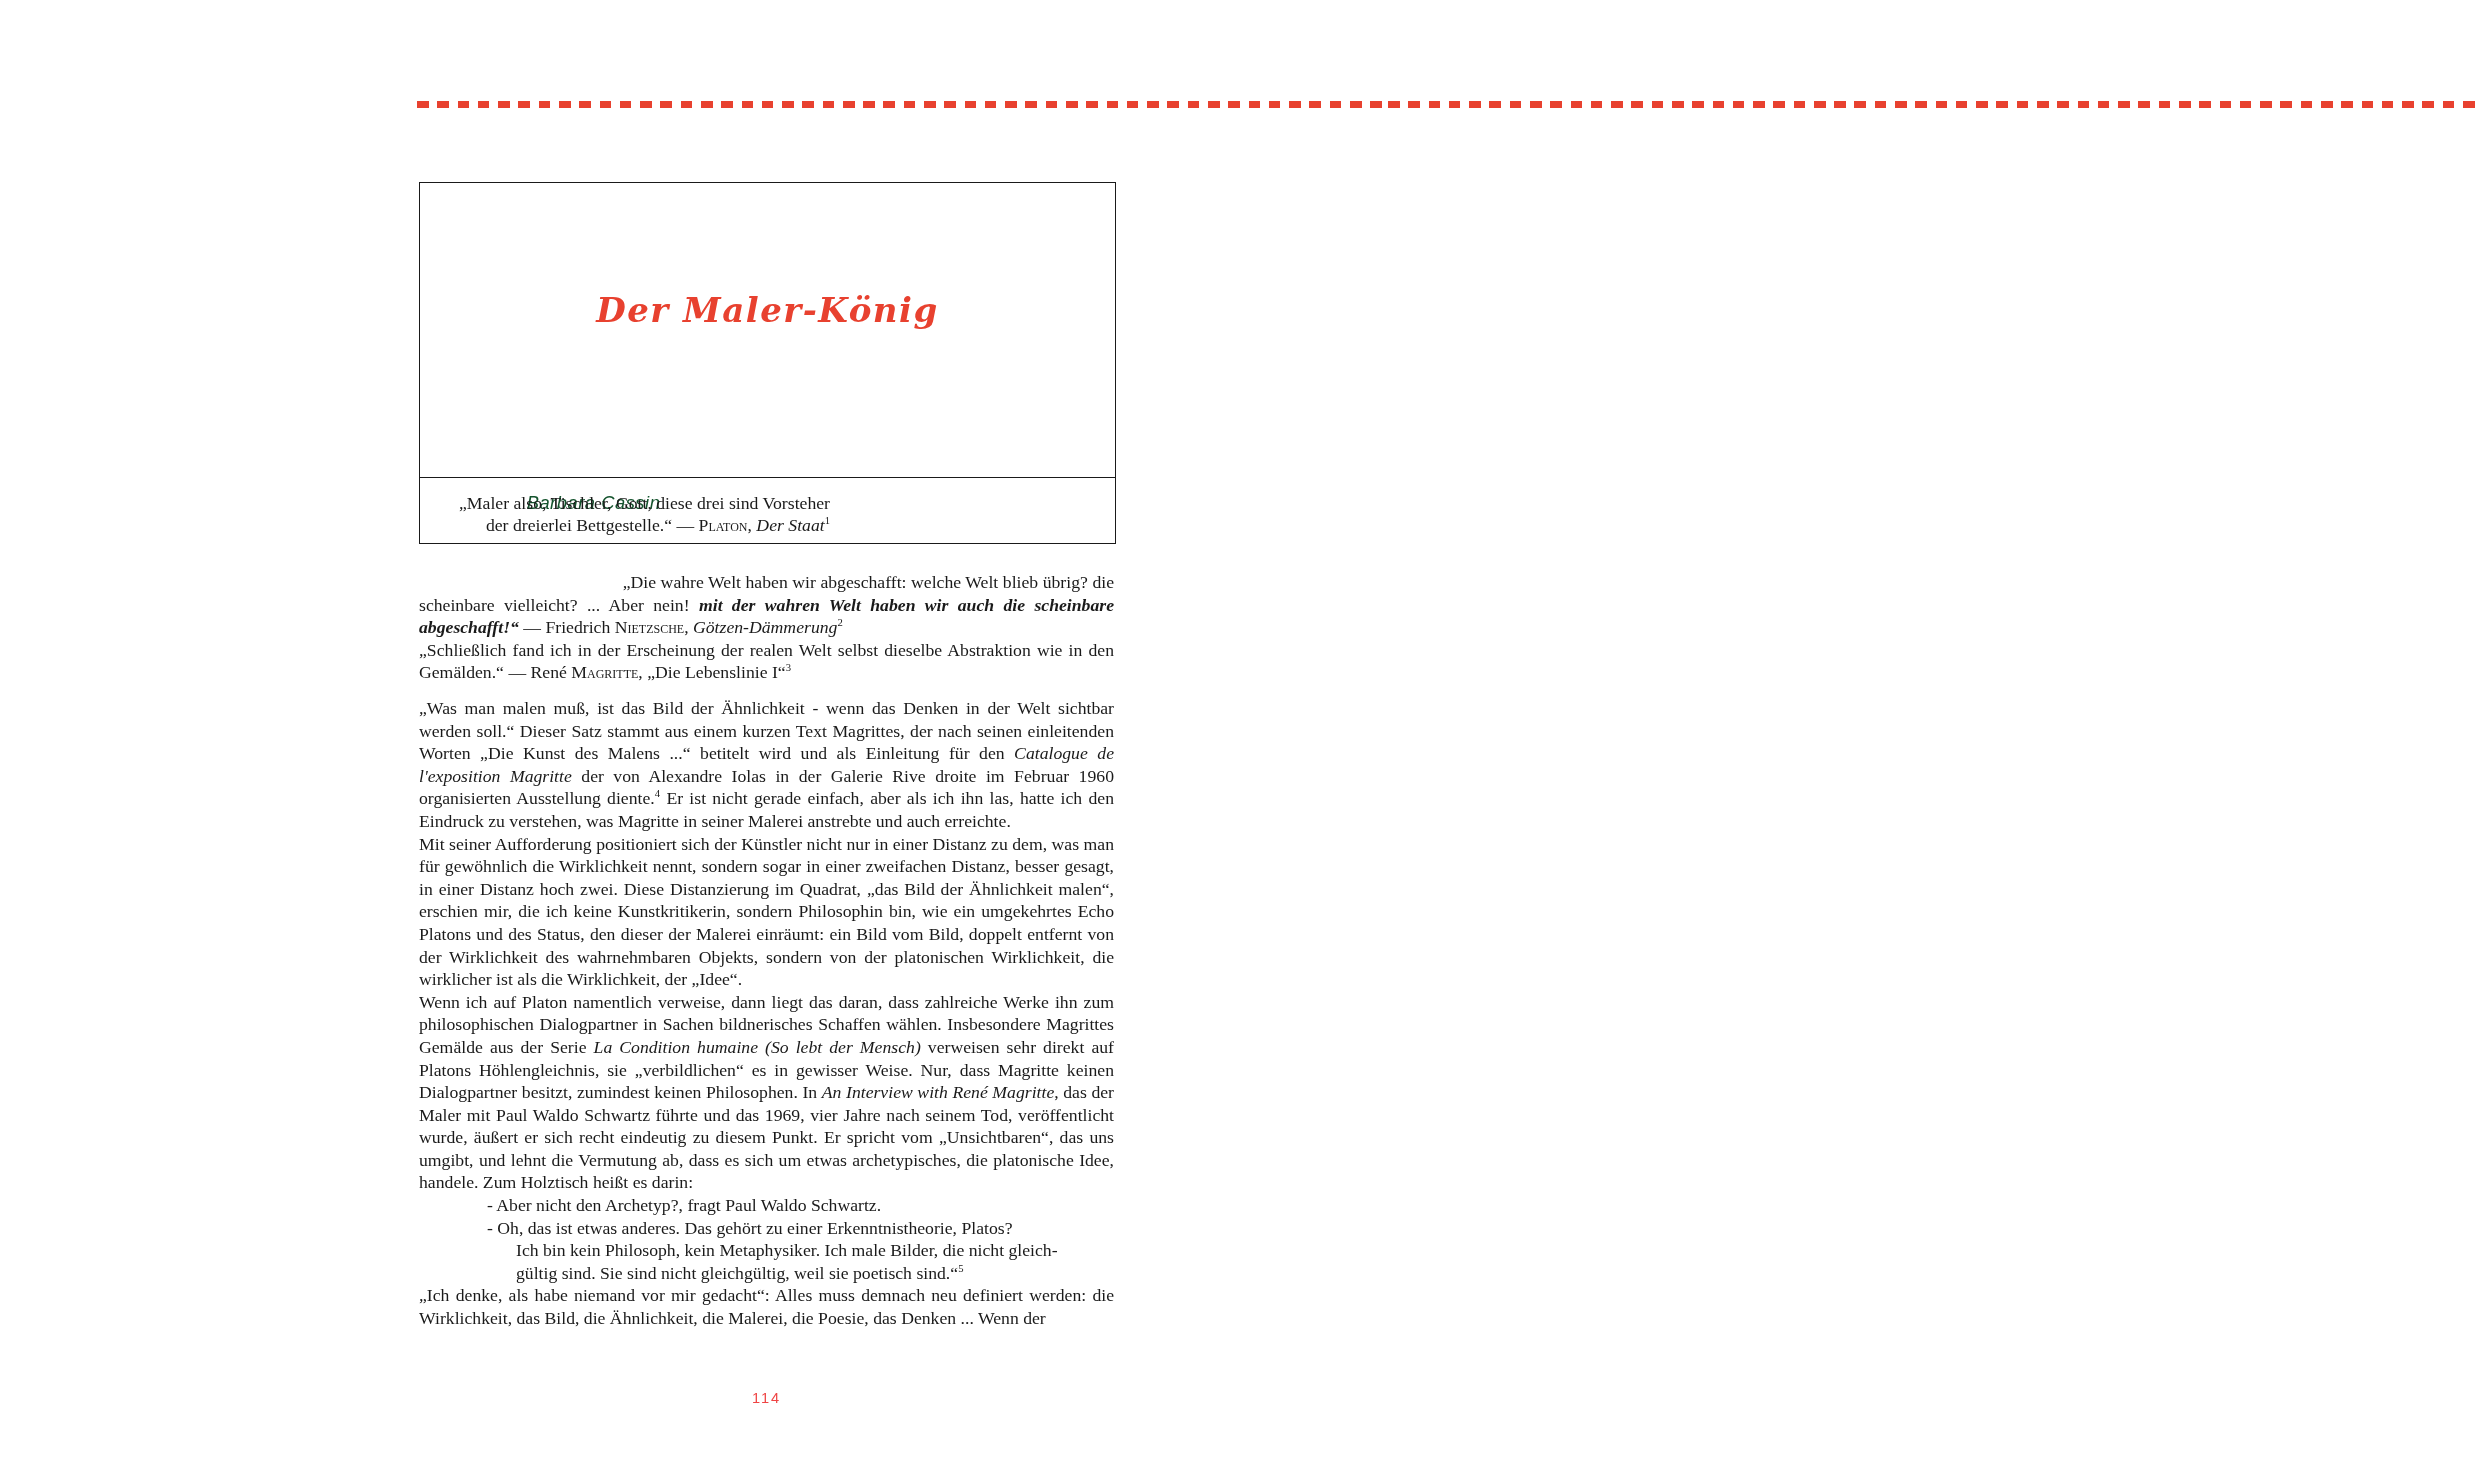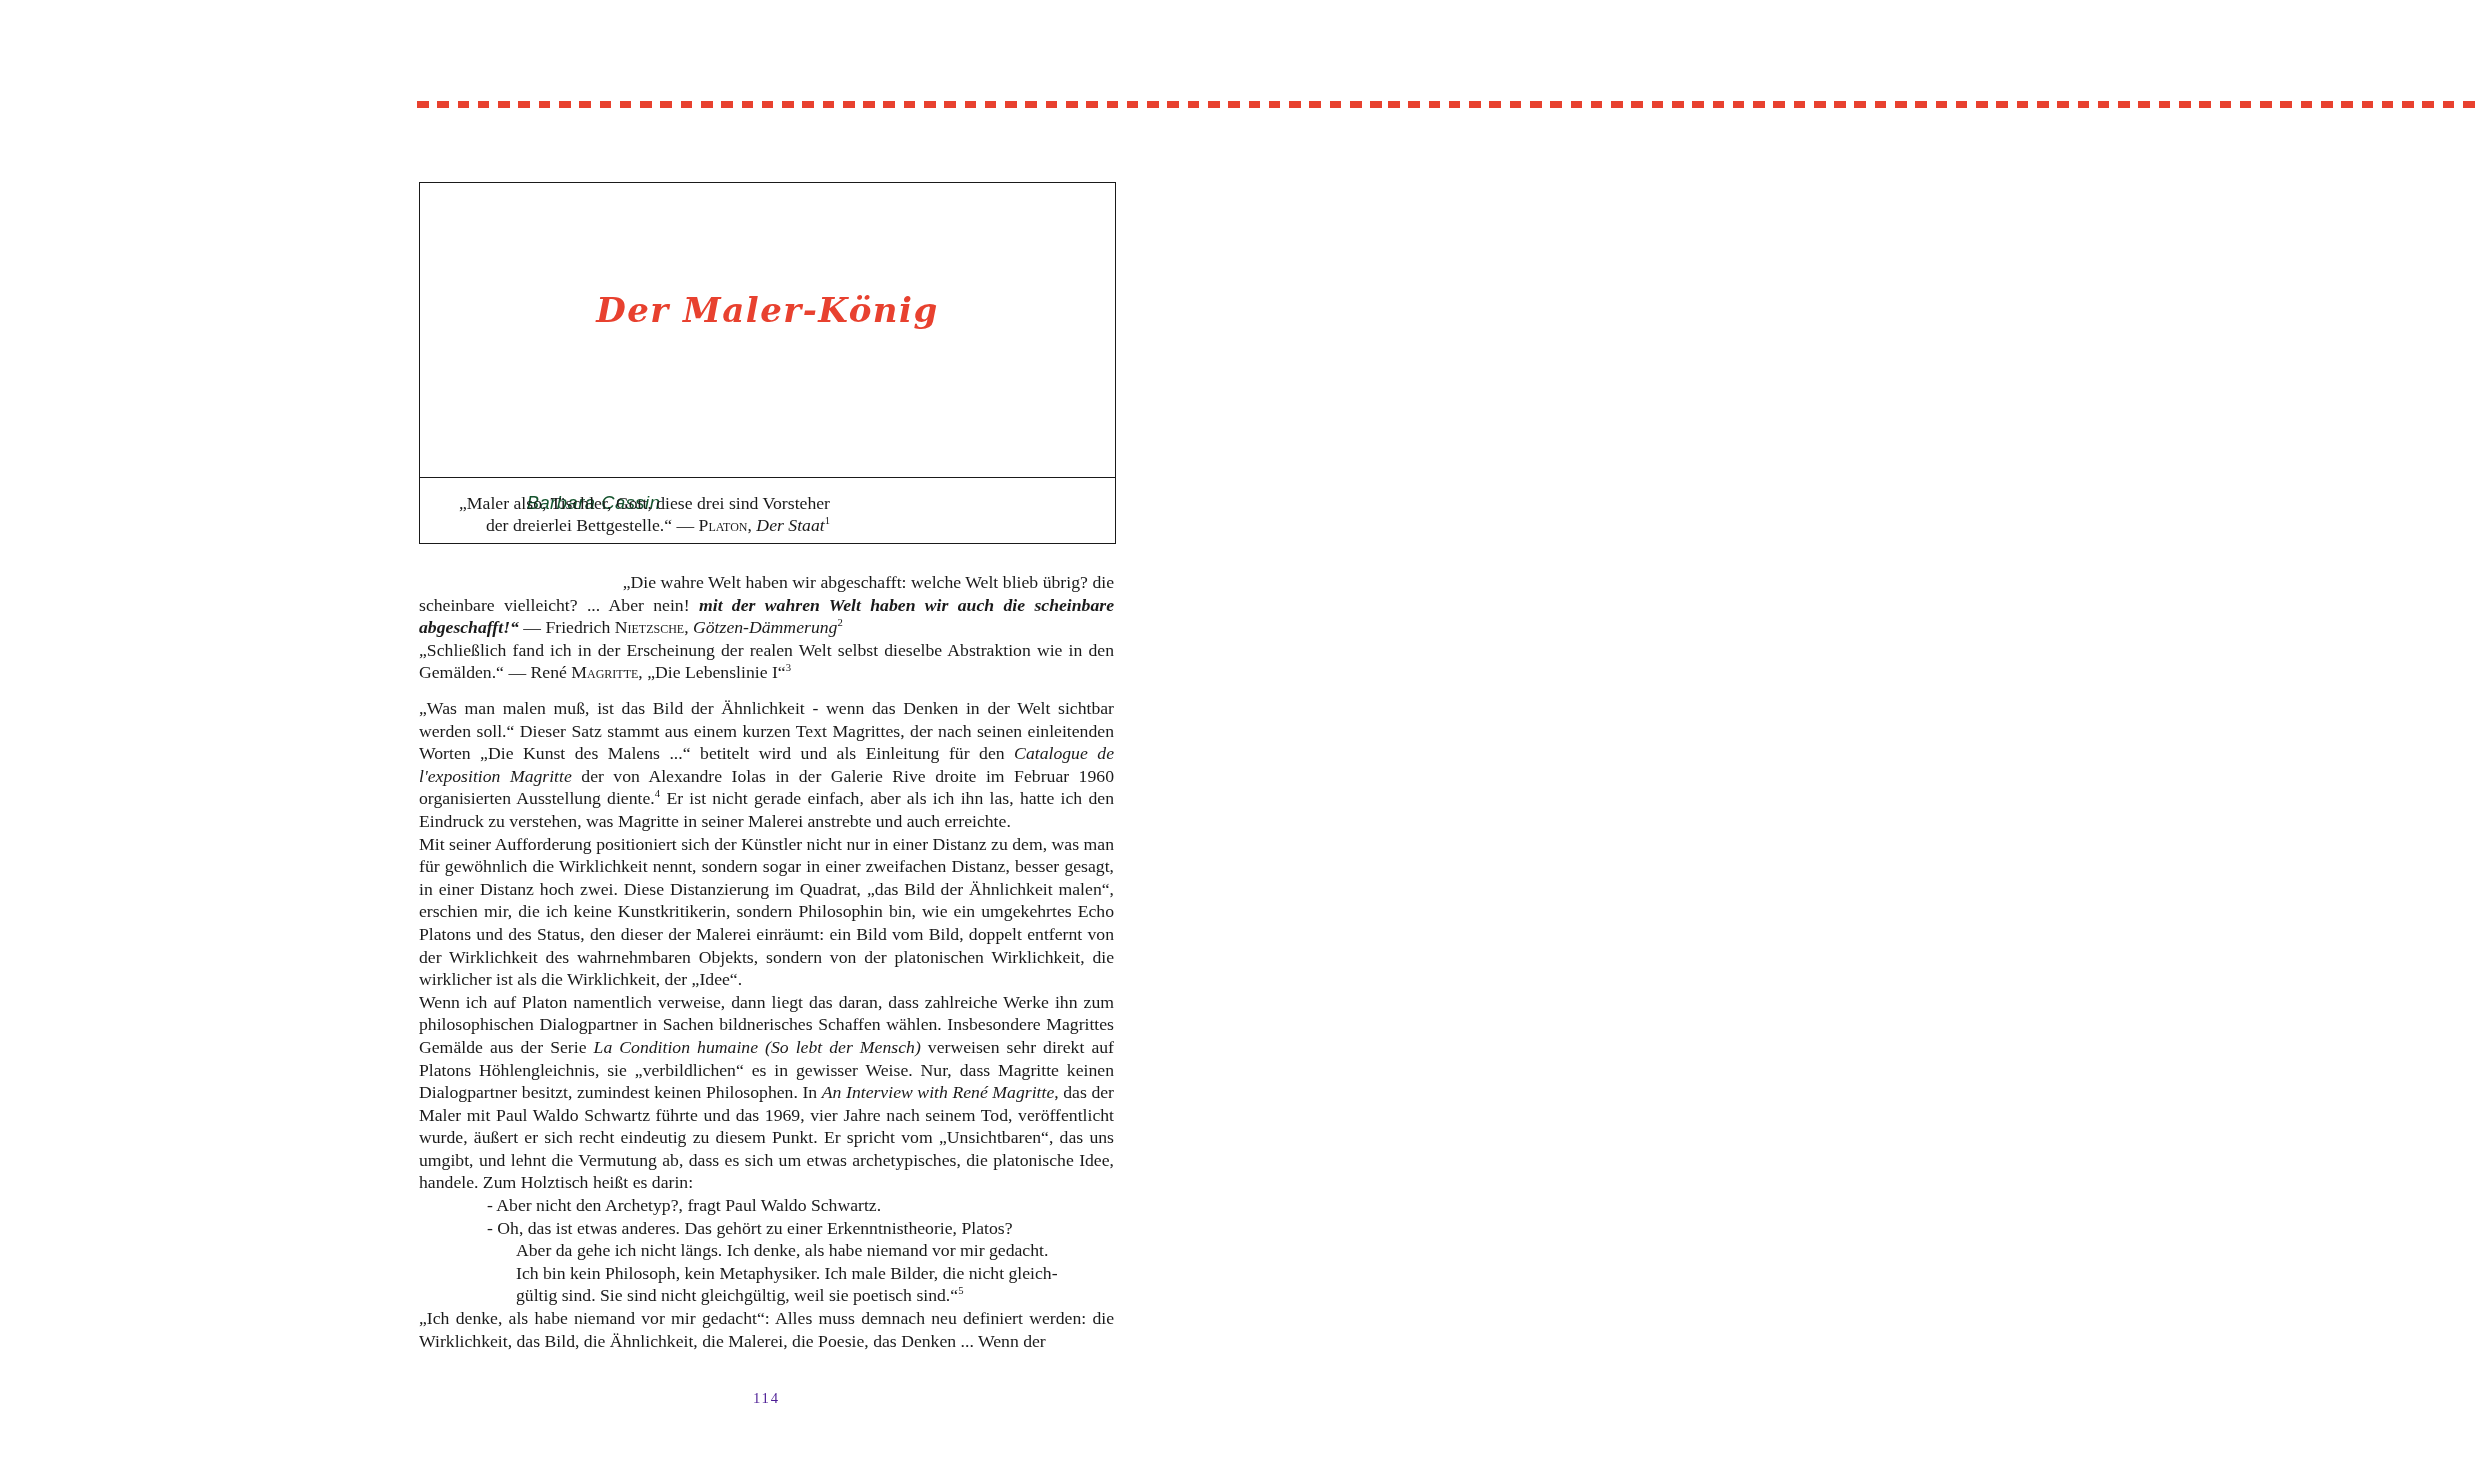--- a/index.html
+++ b/index.html
@@ -123,24 +123,24 @@
 
   
   .page-right {
     position: absolute;
     left: 1239px; top: 0;
     width: 1240px; height: 1477px;
   }
   
   .folio {
     position: absolute;
-    font-family: Liberation Serif, serif;
+    font-family: Liberation Sans, sans-serif;
     font-size: 14.6px;
     letter-spacing: 1.9px;
-    color: #4c1d95;
+    color: #ef4444;
   }
   #folio-left  { left: 419px;  top: 1390px; width: 695px; text-align: center; }
 </style>
 </head>
 <body>
 
 <div class="spread">
 
   <div class="dotrule" id="dotrule-left">
     <i></i>
@@ -271,21 +271,20 @@
         „Schließlich fand ich in der Erscheinung der realen Welt selbst dieselbe Abstraktion wie in den Gemälden.“ — René <span class="smallcaps">Magritte</span>, „Die Lebenslinie I“<sup>3</sup>
       </span>
     </div>
 
     <div class="body-left">
       <p>„Was man malen muß, ist das Bild der Ähnlichkeit - wenn das Denken in der Welt sichtbar werden soll.“ Dieser Satz stammt aus einem kurzen Text Magrittes, der nach seinen einleitenden Worten „Die Kunst des Malens ...“ betitelt wird und als Einleitung für den <span class="ital">Catalogue de l'exposition Magritte</span> der von Alexandre Iolas in der Galerie Rive droite im Februar 1960 organisierten Ausstellung diente.<sup>4</sup> Er ist nicht gerade einfach, aber als ich ihn las, hatte ich den Eindruck zu verstehen, was Magritte in seiner Malerei anstrebte und auch erreichte.</p>
       <p>Mit seiner Aufforderung positioniert sich der Künstler nicht nur in einer Distanz zu dem, was man für gewöhnlich die Wirklichkeit nennt, sondern sogar in einer zweifachen Distanz, besser gesagt, in einer Distanz hoch zwei. Diese Distanzierung im Quadrat, „das Bild der Ähnlichkeit malen“, erschien mir, die ich keine Kunstkritikerin, sondern Philosophin bin, wie ein umgekehrtes Echo Platons und des Status, den dieser der Malerei einräumt: ein Bild vom Bild, doppelt entfernt von der Wirklichkeit des wahrnehmbaren Objekts, sondern von der platonischen Wirklichkeit, die wirklicher ist als die Wirklichkeit, der „Idee“.</p>
       <p>Wenn ich auf Platon namentlich verweise, dann liegt das daran, dass zahlreiche Werke ihn zum philosophischen Dialogpartner in Sachen bildnerisches Schaffen wählen. Insbesondere Magrittes Gemälde aus der Serie <span class="ital">La Condition humaine (So lebt der Mensch)</span> verweisen sehr direkt auf Platons Höhlengleichnis, sie „verbildlichen“ es in gewisser Weise. Nur, dass Magritte keinen Dialogpartner besitzt, zumindest keinen Philosophen. In <span class="ital">An Interview with René Magritte</span>, das der Maler mit Paul Waldo Schwartz führte und das 1969, vier Jahre nach seinem Tod, veröffentlicht wurde, äußert er sich recht eindeutig zu diesem Punkt. Er spricht vom „Unsichtbaren“, das uns umgibt, und lehnt die Vermutung ab, dass es sich um etwas archetypisches, die platonische Idee, handele. Zum Holztisch heißt es darin:</p>
       <p class="dialog">- Aber nicht den Archetyp?, fragt Paul Waldo Schwartz.</p>
       <p class="dialog">- Oh, das ist etwas anderes. Das gehört zu einer Erkenntnistheorie, Platos?</p>
-      <p class="dialog dialog-tight">Aber da gehe ich nicht längs. Ich denke, als habe niemand vor mir gedacht.</p>
       <p class="dialog dialog-tight">Ich bin kein Philosoph, kein Metaphysiker. Ich male Bilder, die nicht gleich-</p>
       <p class="dialog dialog-tight">gültig sind. Sie sind nicht gleichgültig, weil sie poetisch sind.“<sup>5</sup></p>
       <p>„Ich denke, als habe niemand vor mir gedacht“: Alles muss demnach neu definiert werden: die Wirklichkeit, das Bild, die Ähnlichkeit, die Malerei, die Poesie, das Denken ... Wenn der</p>
     </div>
 
     <div class="folio" id="folio-left">114</div>
   </div>
 
   <div class="page-right">
 

